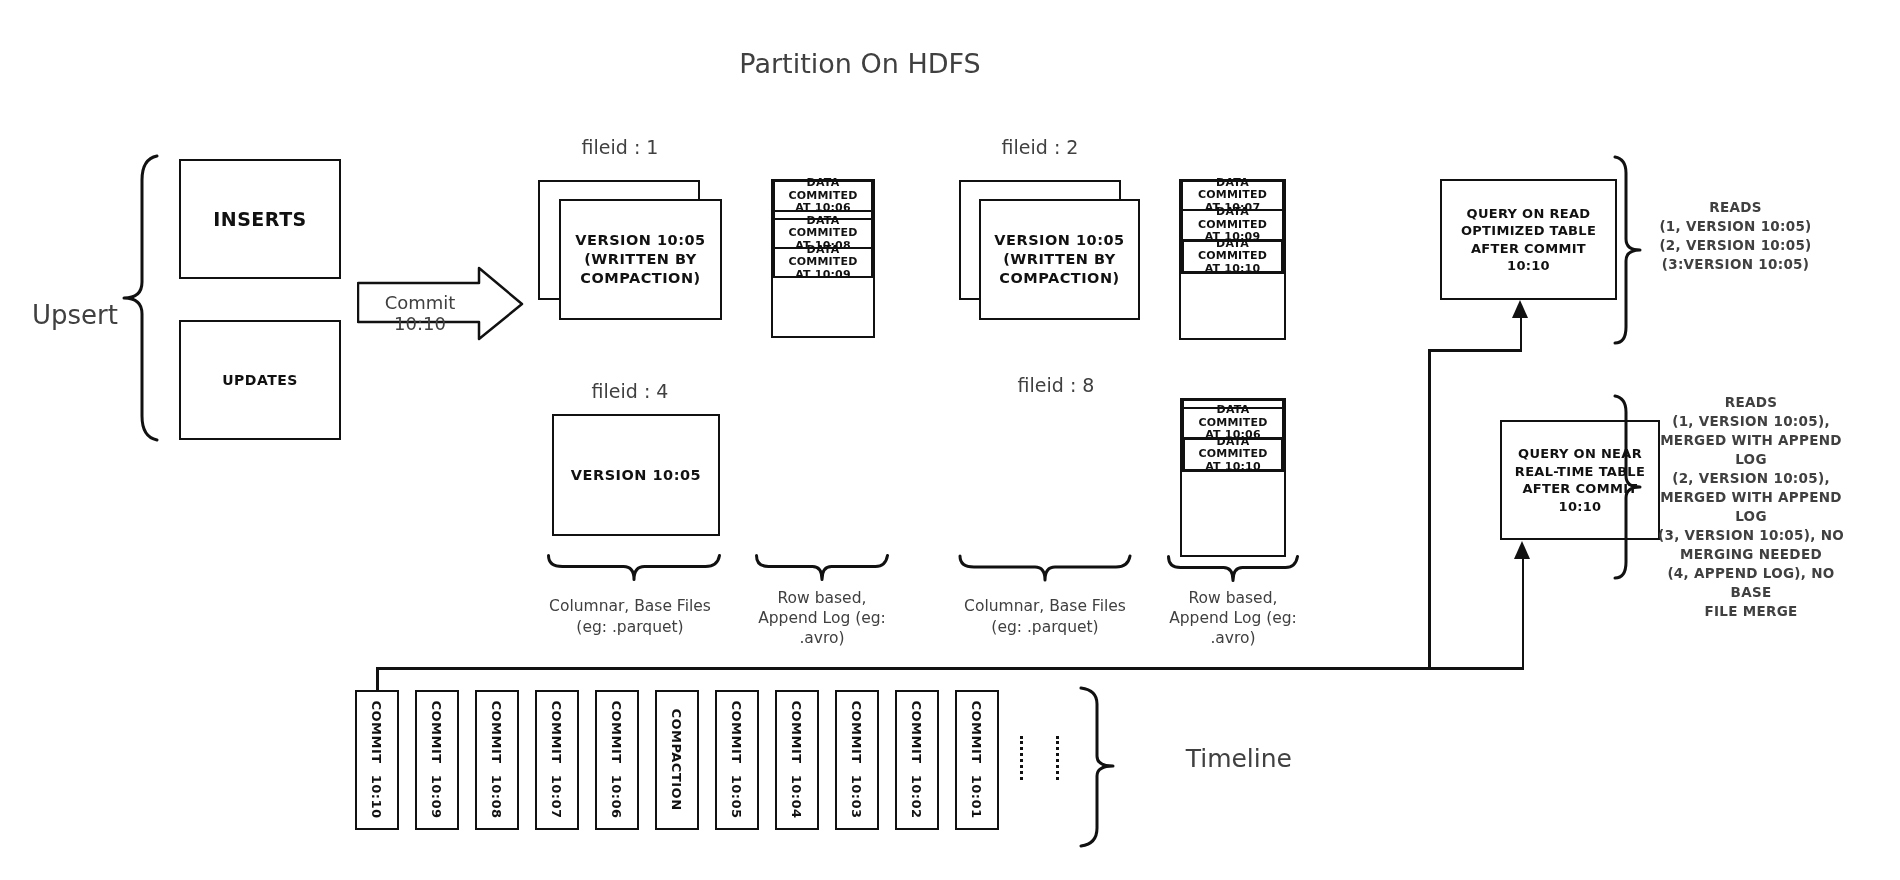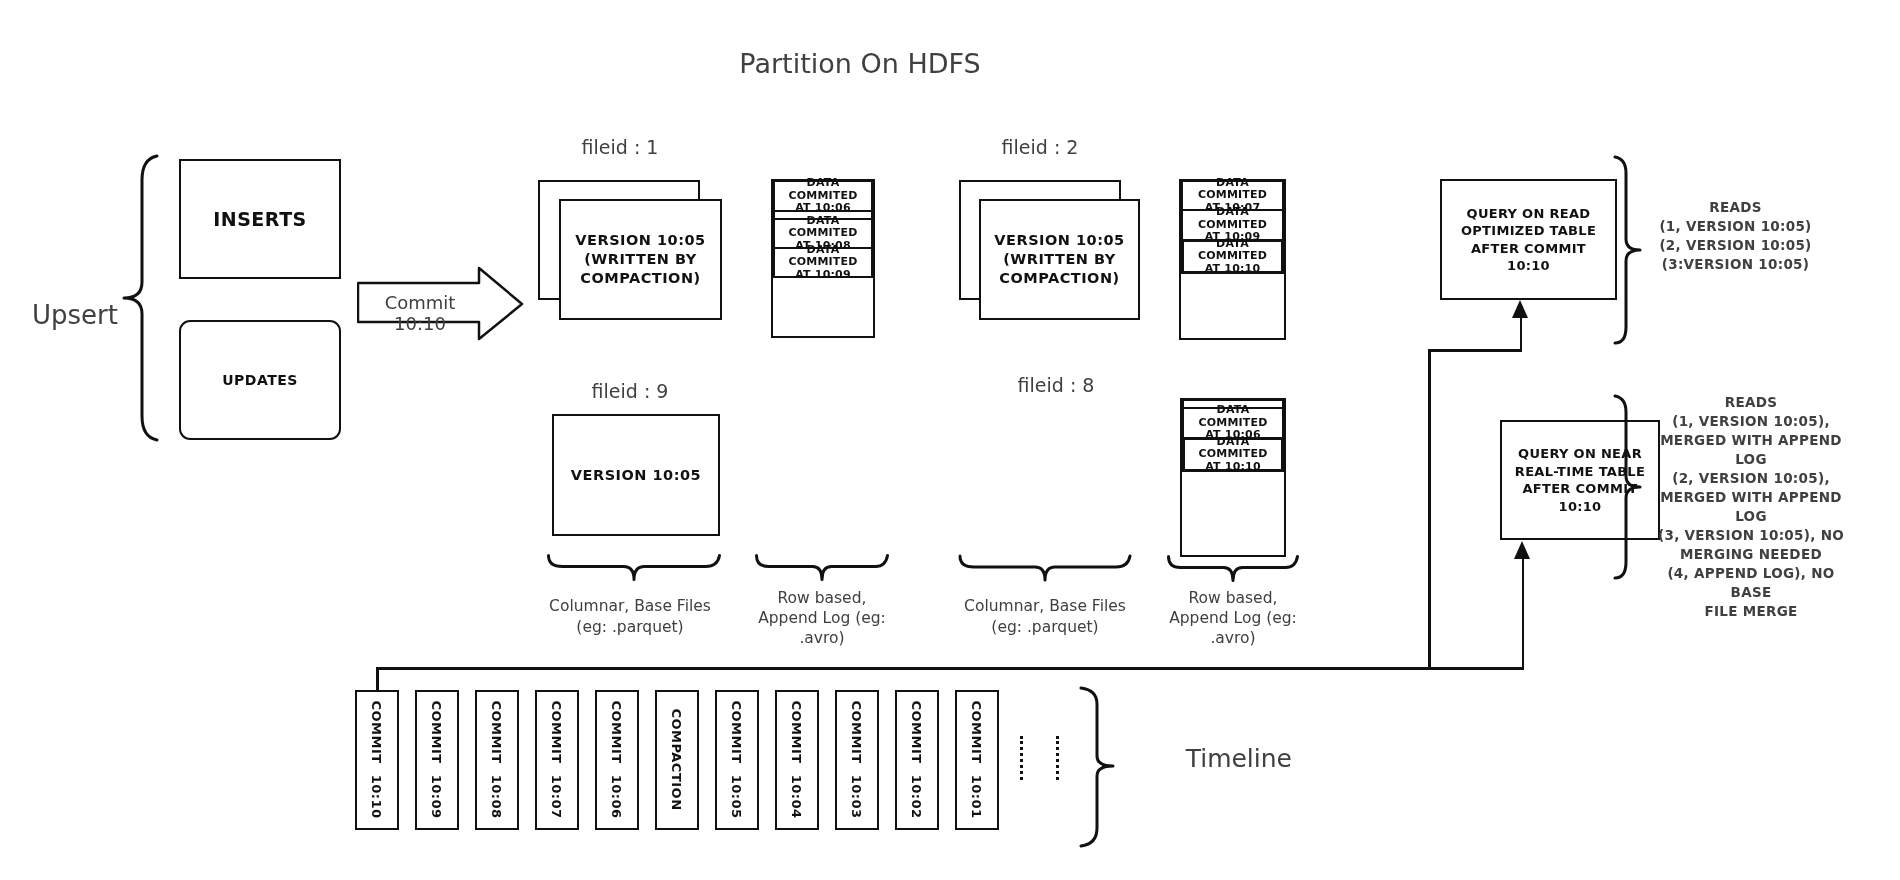--- a/index.html
+++ b/index.html
@@ -35,21 +35,21 @@
 
   <div class="lbl hand" style="left:660px;top:48px;width:400px;font-size:27px;">Partition On HDFS</div>
 
   <div class="lbl hand" style="left:20px;top:284px;width:110px;font-size:26px;margin-top:16px;">Upsert</div>
   <svg class="brace" style="left:120px;top:153px;transform:scaleX(-1);" width="40" height="290" viewBox="0 0 40 290">
     <path d="M 3 3 Q 18 6, 18 27 L 18 129 Q 18 145, 36 145 Q 18 145, 18 161 L 18 263 Q 18 284, 3 287"></path>
   </svg>
   <div class="box cbox bold" style="left:179px;top:159px;width:162px;height:120px;font-size:19px;">
     <span>INSERTS</span>
   </div>
-  <div class="box cbox bold" style="left:179px;top:320px;width:162px;height:120px;font-size:14px;border-radius:11px;">
+  <div class="box cbox bold" style="left:179px;top:320px;width:162px;height:120px;font-size:14px;">
     <span>UPDATES</span>
   </div>
 
   <svg class="brace" style="left:357px;top:266px;" width="170" height="78" viewBox="0 0 170 78">
     <polygon points="1,17 122,17 122,2 165,38 122,73 122,56 1,56" style="fill:#fff;stroke:#111;stroke-width:2.5;stroke-linejoin:round;"></polygon>
   </svg>
   <div class="lbl hand" style="left:360px;top:292px;width:120px;font-size:18px;">Commit 10:10</div>
 
   <div class="lbl hand" style="left:540px;top:136px;width:160px;font-size:19px;">fileid : 1</div>
   <div class="box" style="left:538px;top:180px;width:162px;height:120px;"></div>
@@ -85,21 +85,21 @@
       <span>DATA COMMITED
 AT 10:07</span></div>
     <div class="seg" style="height:32px;">
       <span>DATA COMMITED
 AT 10:09</span></div>
     <div class="seg thick" style="height:35px;">
       <span>DATA COMMITED
 AT 10:10</span></div>
   </div>
 
-  <div class="lbl hand" style="left:550px;top:380px;width:160px;font-size:19px;">fileid : 9</div>
+  <div class="lbl hand" style="left:550px;top:380px;width:160px;font-size:19px;">fileid : 4</div>
   <div class="box cbox bold" style="left:552px;top:414px;width:168px;height:122px;font-size:14.5px;">
     <span>VERSION 10:05</span>
   </div>
 
   <div class="lbl hand" style="left:976px;top:374px;width:160px;font-size:19px;">fileid : 8</div>
   <div class="box" style="left:1180px;top:398px;width:106px;height:159px;">
     <div class="seg first gap" style="height:10px;"></div>
     <div class="seg" style="height:32px;">
       <span>DATA COMMITED
 AT 10:06</span></div>

